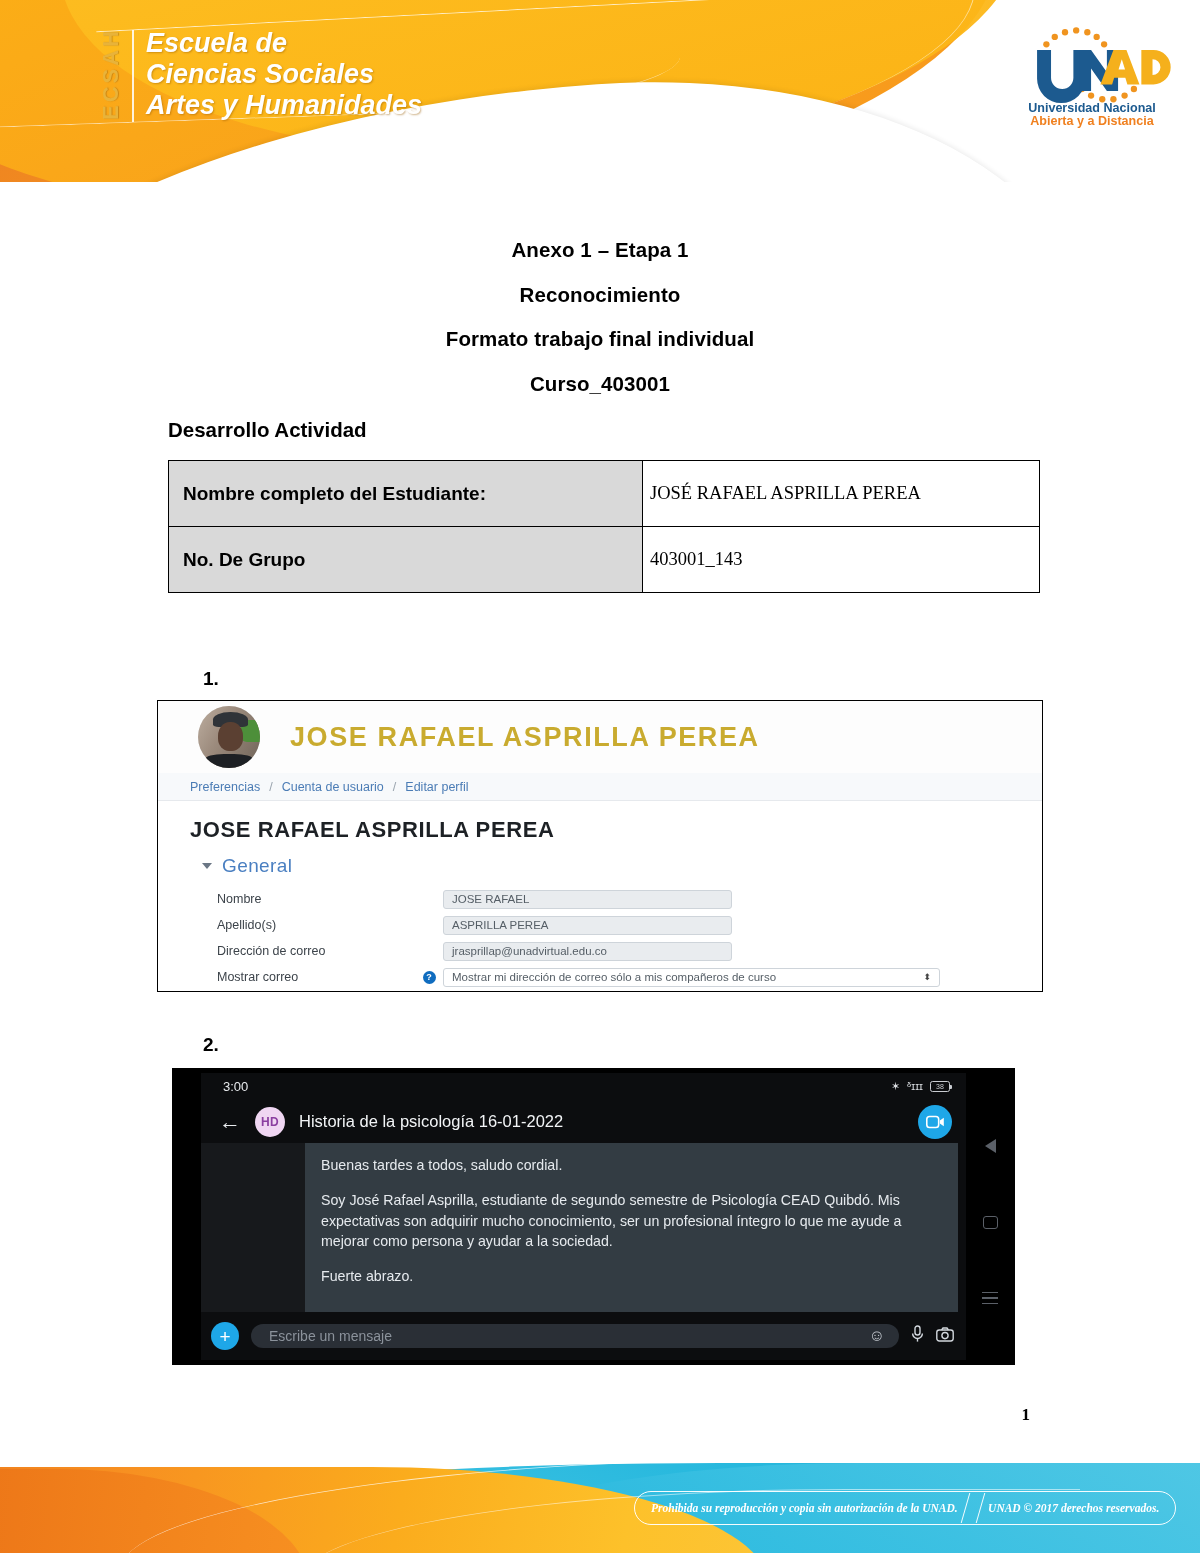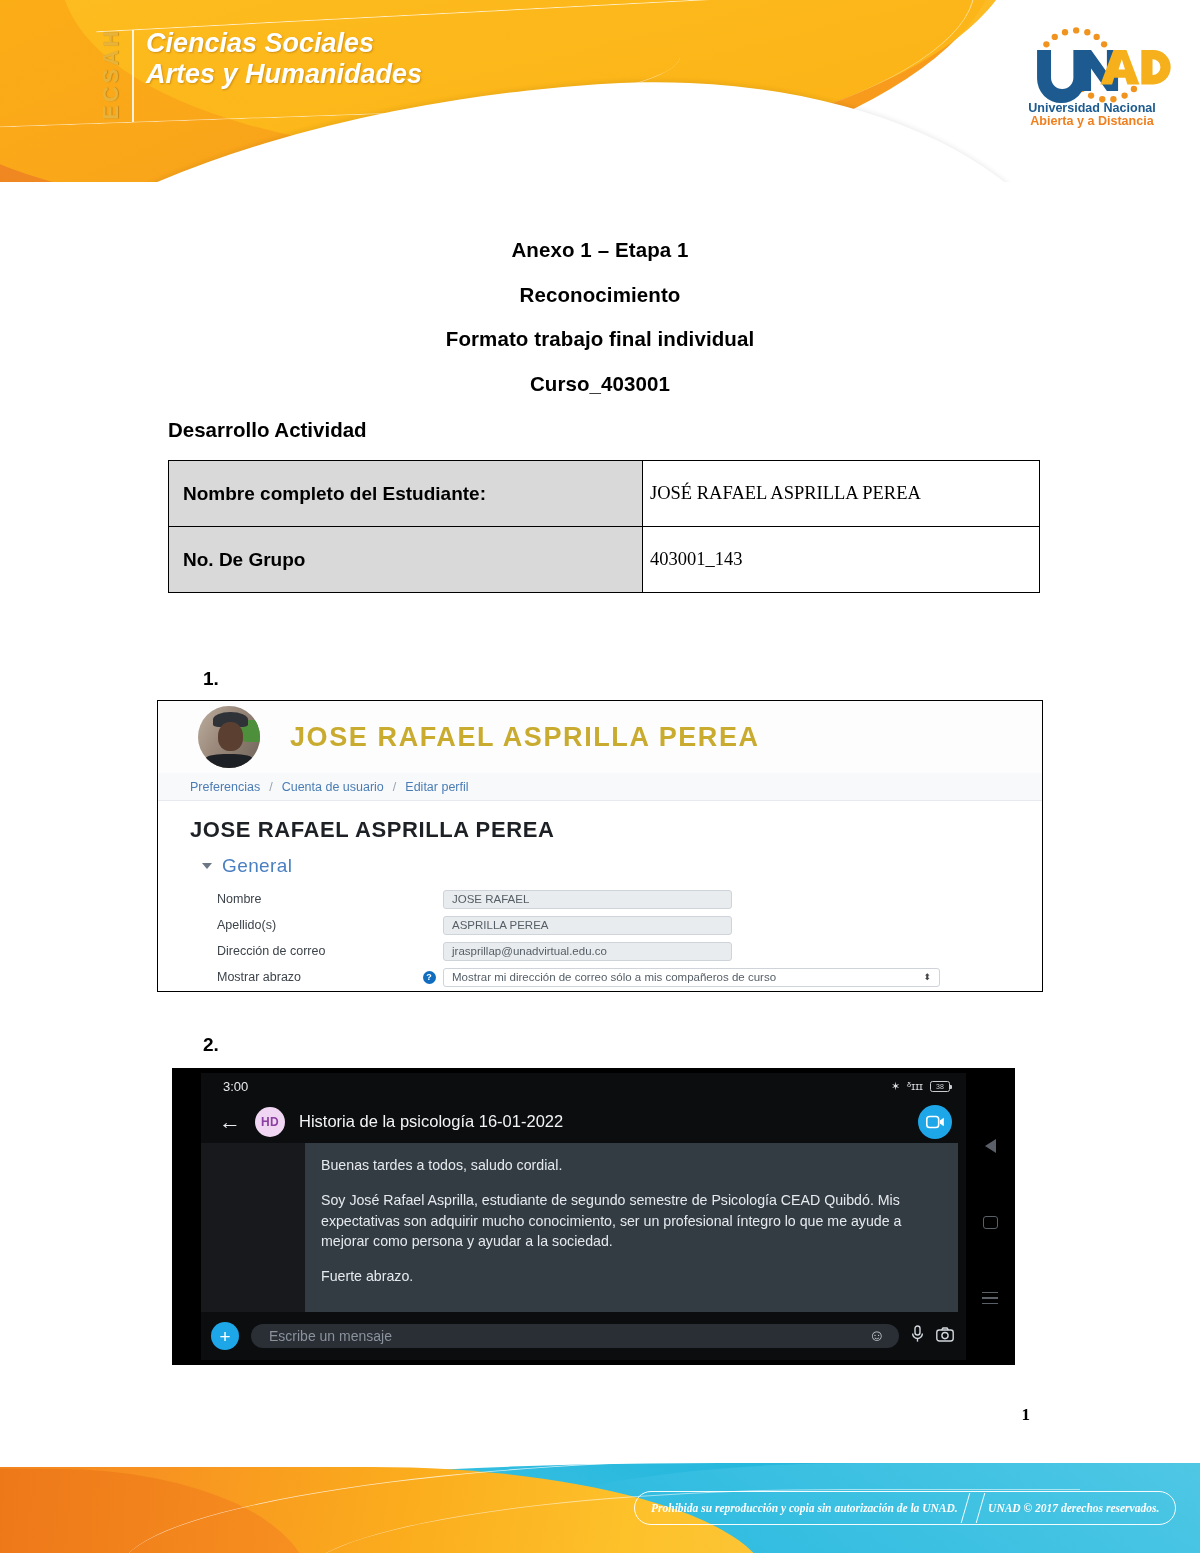--- a/index.html
+++ b/index.html
@@ -576,20 +576,21 @@
     <div class="hdr-orange-main"></div>
     <div class="hdr-orange-light"></div>
     <div class="hdr-thinline"></div>
     <div class="hdr-thinline2"></div>
     <div class="hdr-white-curve"></div>
 
     <div class="ecsah-block">
       <div class="ecsah-vertical">ECSAH</div>
       <div class="ecsah-divider"></div>
       <div class="ecsah-lines">
+        <div>Escuela de</div>
         <div>Ciencias Sociales</div>
         <div>Artes y Humanidades</div>
       </div>
     </div>
 
     <svg class="unad-logo" viewBox="0 0 170 116">
 
       <g fill="#f0941f">
         <circle cx="36" cy="24" r="3.4"></circle>
           <circle cx="45" cy="16" r="3.4"></circle>
@@ -687,21 +688,21 @@
           <div class="m-input w1">ASPRILLA PEREA</div>
         </div>
 
         <div class="m-row">
           <div class="m-label">Dirección de correo</div>
           <div class="m-help"></div>
           <div class="m-input w1">jrasprillap@unadvirtual.edu.co</div>
         </div>
 
         <div class="m-row">
-          <div class="m-label">Mostrar abrazo</div>
+          <div class="m-label">Mostrar correo</div>
           <div class="m-help">
             <span class="q">?</span>
           </div>
           <div class="m-input select">
             <span>Mostrar mi dirección de correo sólo a mis compañeros de curso</span>
             <span class="m-sel-arrow">⬍</span>
           </div>
         </div>
 
         <div class="m-row">

